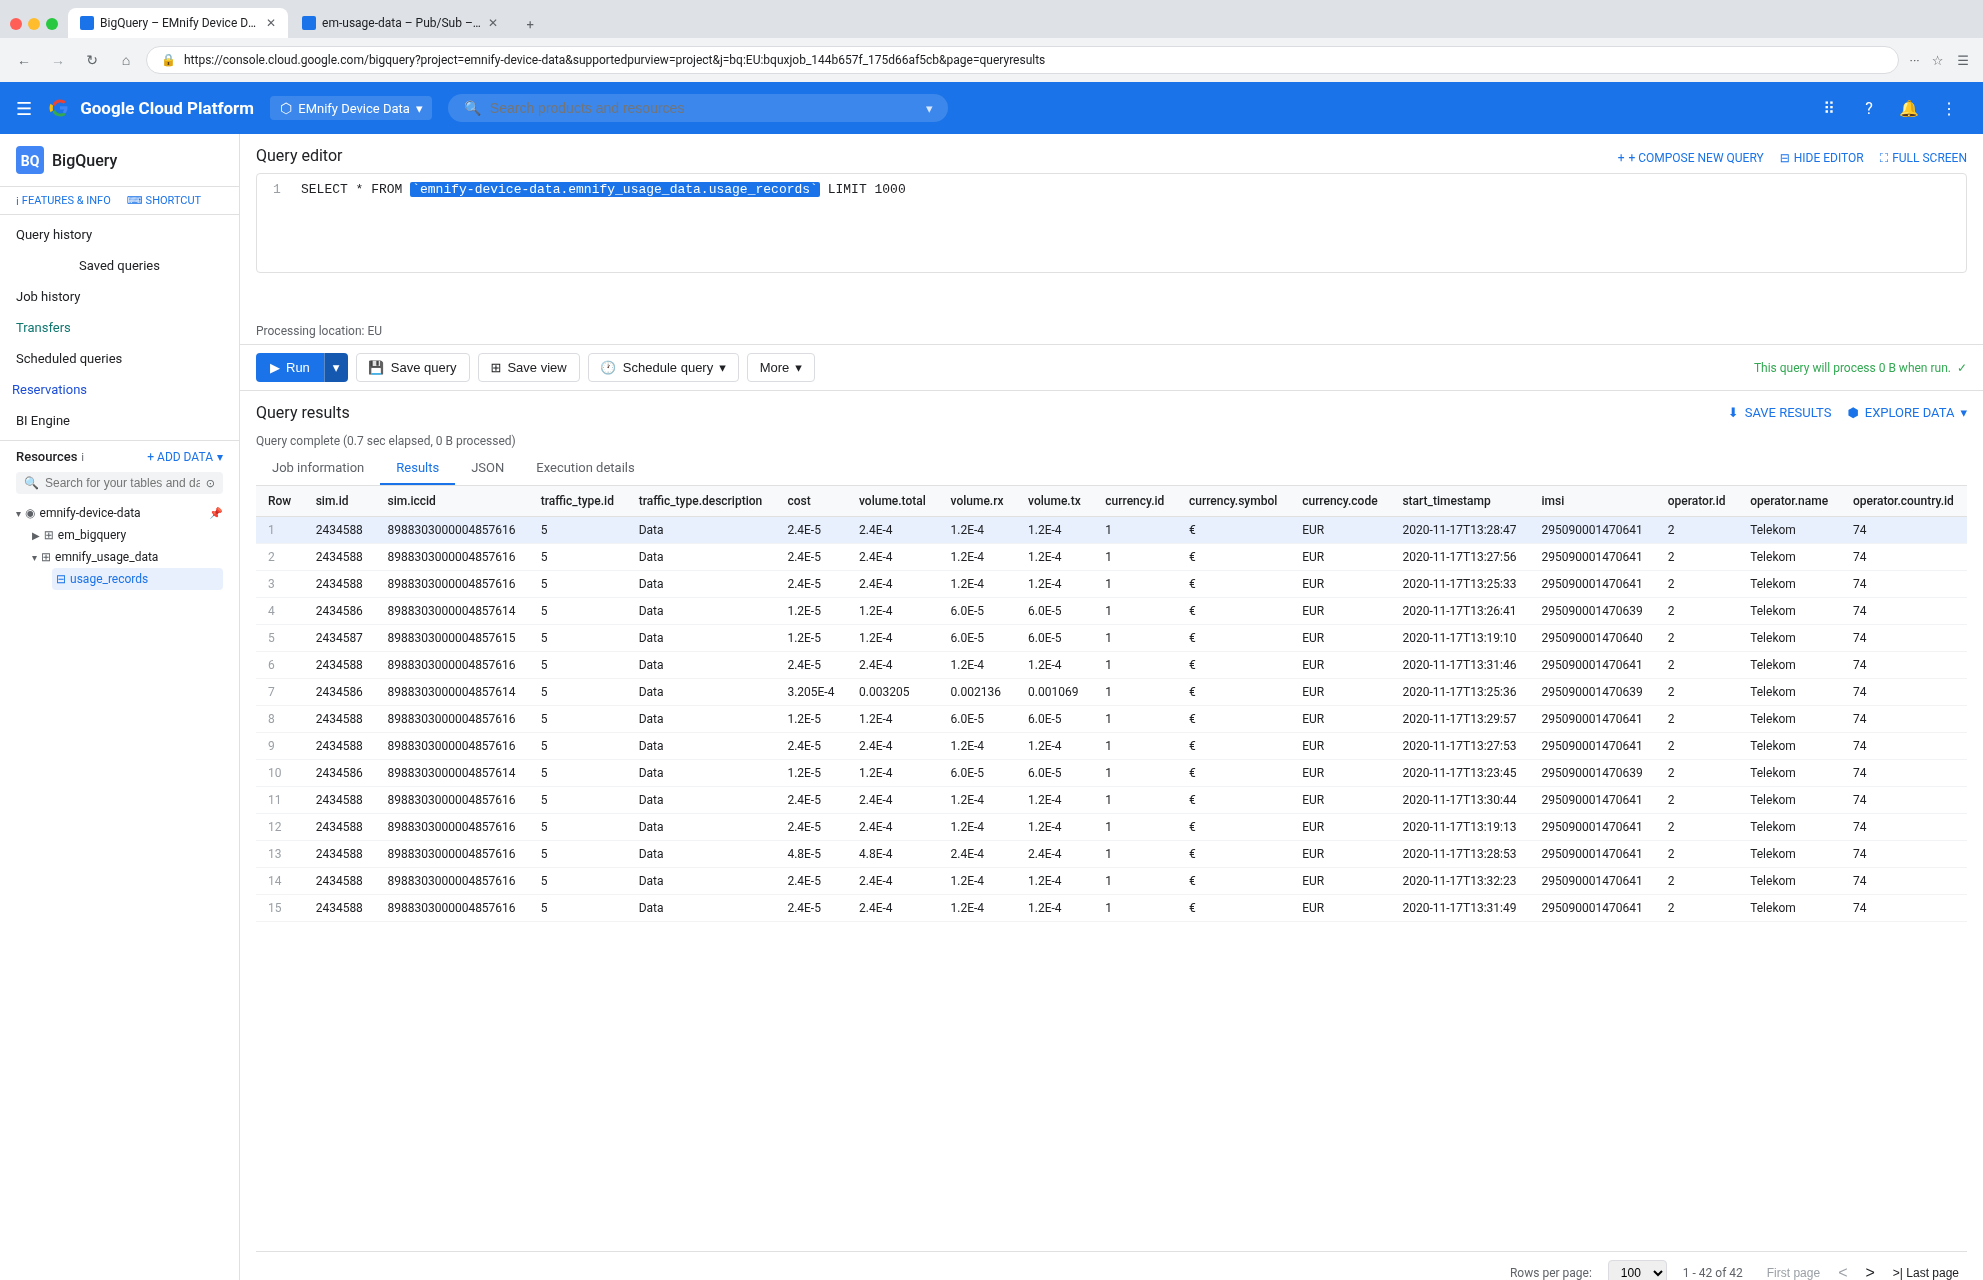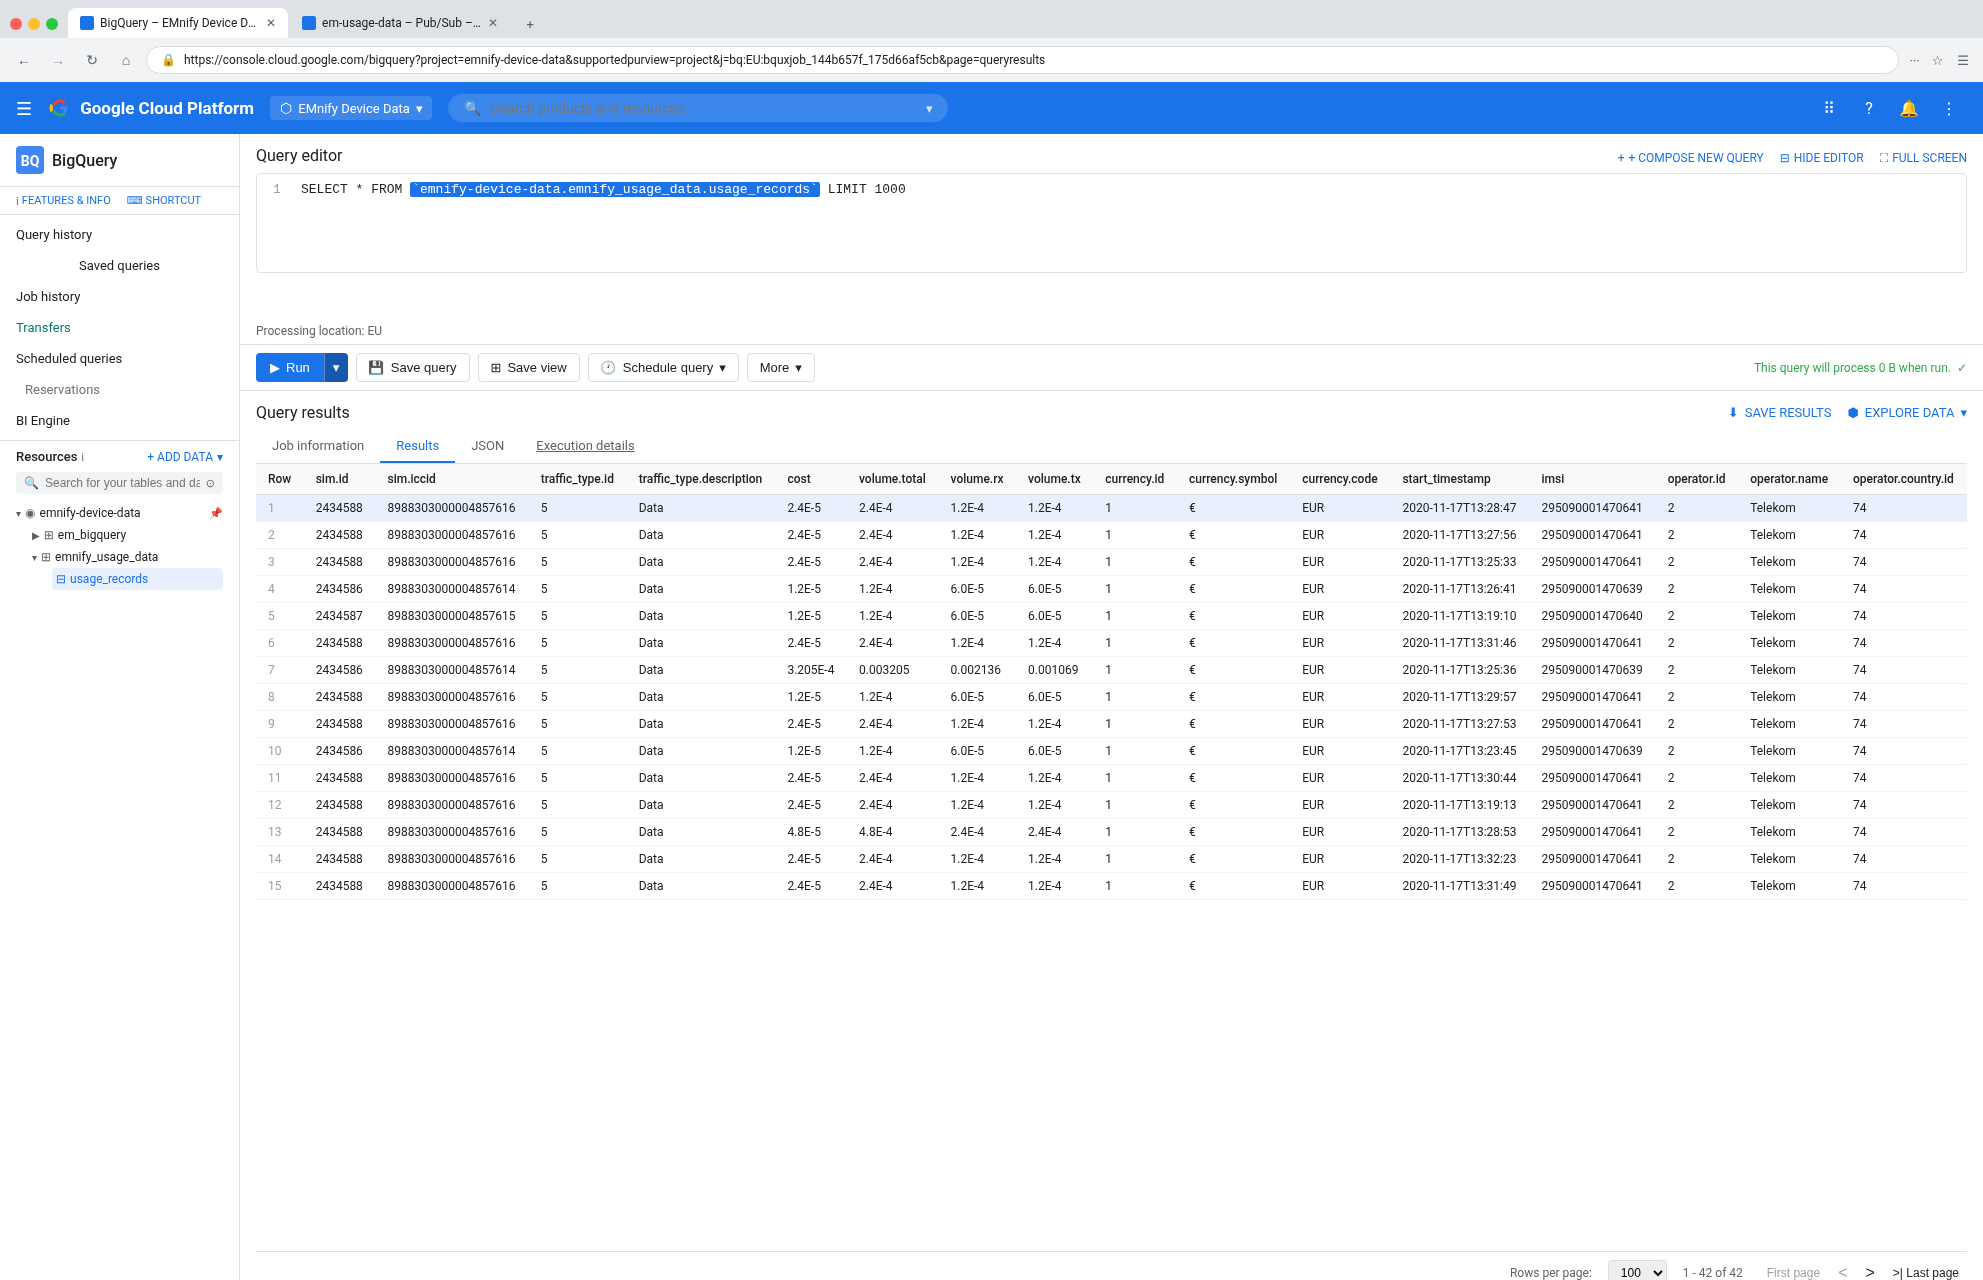--- a/index.html
+++ b/index.html
@@ -114,21 +114,21 @@
       </div>
       <div style="padding:8px 16px;cursor:pointer;font-size:13px;color:#202124;">
         <span>Job history</span>
       </div>
       <div style="padding:8px 16px;cursor:pointer;font-size:13px;color:#0f766e;">
         <span>Transfers</span>
       </div>
       <div style="padding:8px 16px;cursor:pointer;font-size:13px;color:#202124;">
         <span>Scheduled queries</span>
       </div>
-      <div style="padding:8px 25px;cursor:pointer;font-size:13px;color:#737373;">
+      <div style="padding:8px 12px;cursor:pointer;font-size:13px;color:#1d4ed8;">
         <span>Reservations</span>
       </div>
       <div style="padding:8px 16px;cursor:pointer;font-size:13px;color:#202124;">
         <span>BI Engine</span>
       </div>
     </div>
 
     <div style="padding:8px 16px;border-top:1px solid #e0e0e0;">
       <div style="display:flex;align-items:center;gap:4px;margin-bottom:8px;">
         <span style="font-size:13px;font-weight:500;">Resources</span>
@@ -252,26 +252,27 @@
             <span>SAVE RESULTS</span>
           </span>
           <span style="display:flex;align-items:center;gap:6px;font-size:13px;color:#1a73e8;cursor:pointer;">
             <span>⬢</span>
             <span>EXPLORE DATA</span>
             <span>▾</span>
           </span>
         </div>
       </div>
 
+      <div style="font-size:12px;color:#5f6368;padding:4px 0;">Query complete (0.7 sec elapsed, 0 B processed)</div>
 
       <div style="display:flex;border-bottom:1px solid #e0e0e0;">
         <div style="padding:8px 16px;font-size:13px;cursor:pointer;color:#5f6368;border-bottom:2px solid transparent;">Job information</div>
         <div style="padding:8px 16px;font-size:13px;cursor:pointer;color:#1a73e8;border-bottom:2px solid #1a73e8;">Results</div>
         <div style="padding:8px 16px;font-size:13px;cursor:pointer;color:#5f6368;border-bottom:2px solid transparent;">JSON</div>
-        <div style="padding:8px 16px;font-size:13px;cursor:pointer;color:#5f6368;border-bottom:2px solid transparent;text-decoration:underline;">Execution details</div>
+        <div style="padding:8px 16px;font-size:13px;cursor:pointer;color:#5f6368;border-bottom:2px solid transparent;">Execution details</div>
       </div>
 
       <div style="overflow:auto;flex:1;">
         <table style="width:100%;border-collapse:collapse;font-size:12px;">
           <thead>
             <tr>
               <th style="background:#f8f9fa;padding:8px 12px;text-align:left;font-weight:500;font-size:12px;color:#202124;border-bottom:1px solid #e0e0e0;white-space:nowrap;">Row</th>
               <th style="background:#f8f9fa;padding:8px 12px;text-align:left;font-weight:500;font-size:12px;color:#202124;border-bottom:1px solid #e0e0e0;white-space:nowrap;">sim.id</th>
               <th style="background:#f8f9fa;padding:8px 12px;text-align:left;font-weight:500;font-size:12px;color:#202124;border-bottom:1px solid #e0e0e0;white-space:nowrap;">sim.iccid</th>
               <th style="background:#f8f9fa;padding:8px 12px;text-align:left;font-weight:500;font-size:12px;color:#202124;border-bottom:1px solid #e0e0e0;white-space:nowrap;">traffic_type.id</th>

